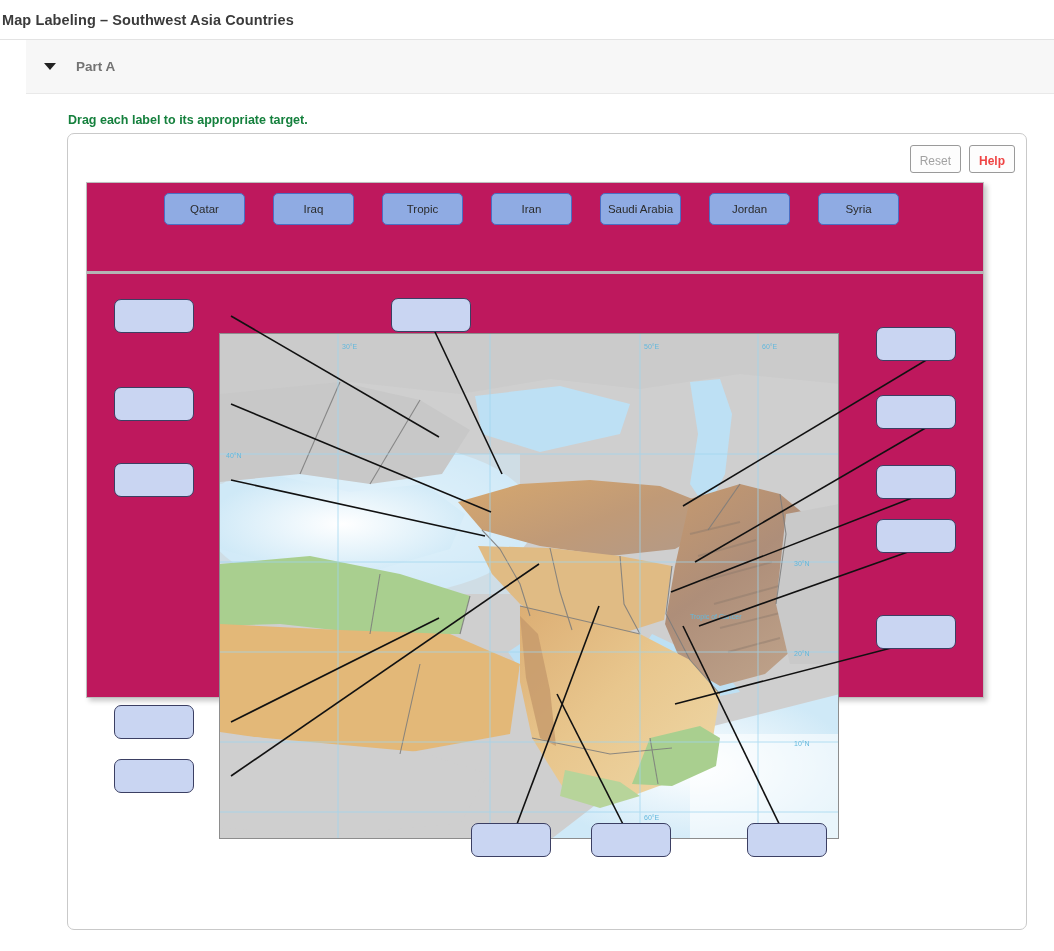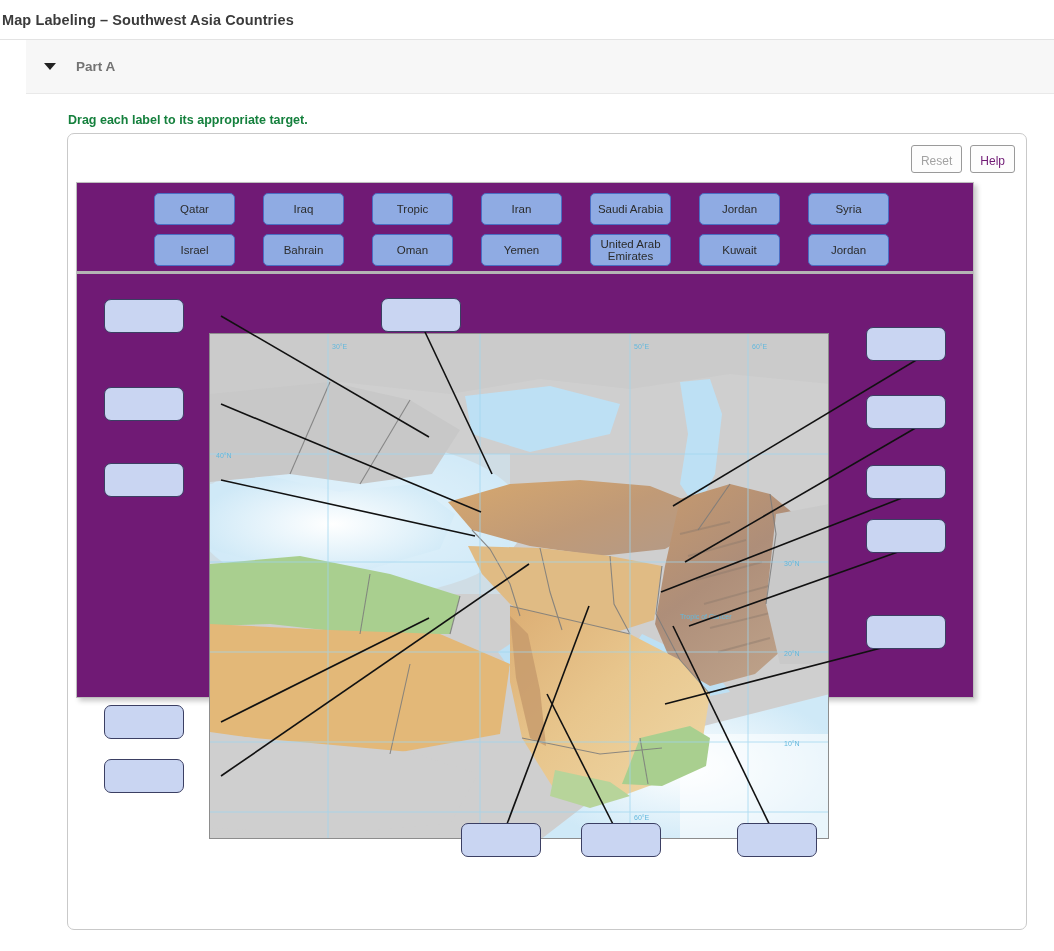--- a/index.html
+++ b/index.html
@@ -79,28 +79,28 @@
     font-family: "Liberation Sans", sans-serif;
     font-size: 12px;
     padding: 8px 9px 4px 9px;
     background: #fdfdfd;
     border: 1px solid #9a9a9a;
     border-radius: 3px;
     line-height: 14px;
     cursor: pointer;
   }
   .tool-btn.disabled { color: #a2a2a2; cursor: default; }
-  .tool-btn.enabled  { color: #701a75; }
+  .tool-btn.enabled  { color: #ef4444; font-weight: bold; }
 
   
   #workspace {
     position: absolute;
-    left: 8px; top: 48px;
+    left: 18px; top: 48px;
     width: 898px; height: 516px;
-    background: #701a75;
+    background: #be185d;
     border: 1px solid #bdbdbd;
     box-shadow: 3px 3px 5px rgba(0,0,0,.22);
   }
 
   
   #label-bank {
     position: relative;
     height: 91px;
     border-bottom: 3px solid #b4b4b4;
     padding-top: 10px;
@@ -184,29 +184,20 @@
 
     <div id="label-bank">
       <div class="bank-row">
         <div class="chip">Qatar</div>
         <div class="chip">Iraq</div>
         <div class="chip">Tropic</div>
         <div class="chip">Iran</div>
         <div class="chip">Saudi Arabia</div>
         <div class="chip">Jordan</div>
         <div class="chip">Syria</div>
-      </div>
-      <div class="bank-row">
-        <div class="chip">Israel</div>
-        <div class="chip">Bahrain</div>
-        <div class="chip">Oman</div>
-        <div class="chip">Yemen</div>
-        <div class="chip">United Arab Emirates</div>
-        <div class="chip">Kuwait</div>
-        <div class="chip">Jordan</div>
       </div>
     </div>
 
     <div id="stage">
 
       <div id="map-frame">
         <svg width="620" height="506" viewBox="0 0 620 506" xmlns="http://www.w3.org/2000/svg">
           <defs>
             <radialGradient id="seaGlow" cx="50%" cy="50%" r="55%">
               <stop offset="0%" stop-color="#ffffff"></stop>

